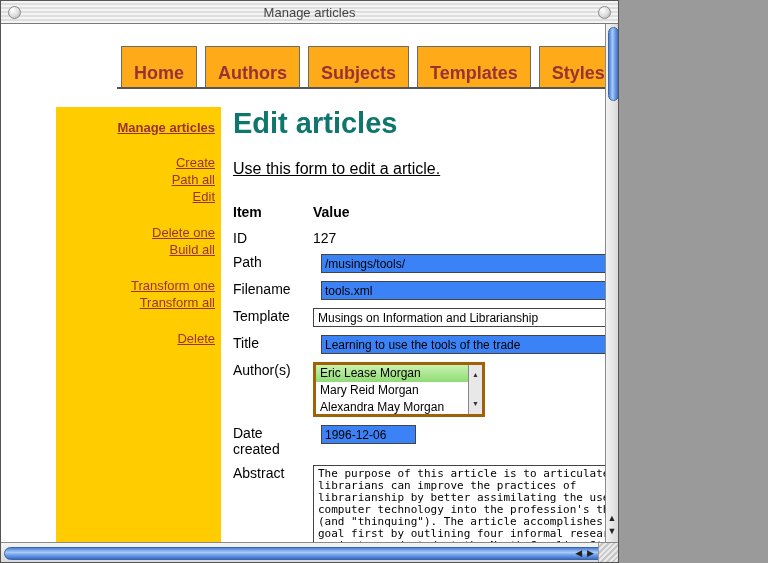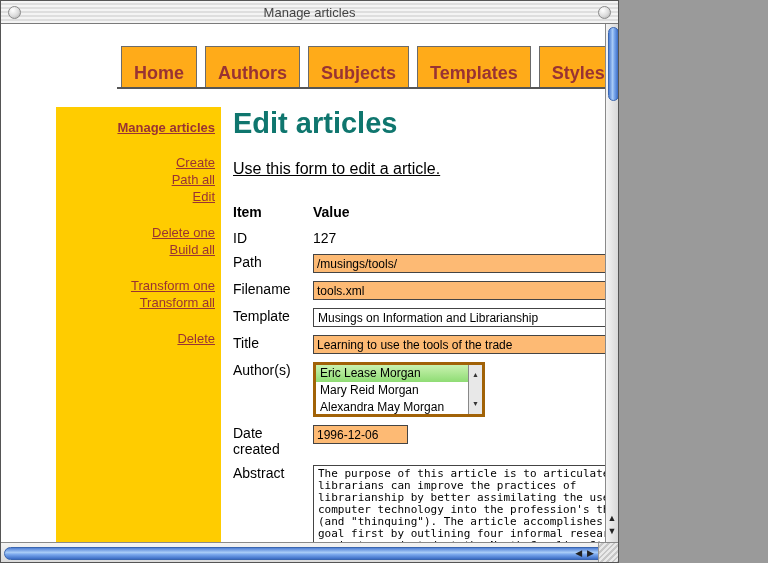--- a/index.html
+++ b/index.html
@@ -65,22 +65,22 @@
   .main h1 { font-size:29px; font-weight:bold; margin:0 0 20px; color:#0f766e; }
   .intro { font-size:16px; margin:0 0 24px;text-decoration:underline; }
 
   
   .frow { display:flex; align-items:flex-start; margin-bottom:6px; }
   .frow.header { margin-bottom:8px; }
   .flabel { width:80px; flex:0 0 auto; font-size:14px; padding-top:2px; line-height:16px; }
   .fvalue { flex:1; font-size:14px; padding-top:2px; line-height:16px; }
   .bold { font-weight:bold; }
 
-  .ti { height:19px; border:1px solid #444; background:#fdba74; font-size:12px;
-    padding:1px 3px; font-family:"Liberation Sans", sans-serif; }
+  .ti { height:19px; border:1px solid #444; background:#3b82f6; font-size:12px;
+    padding:1px 3px; font-family:"Liberation Sans", sans-serif;margin-left:8px; }
   .ti.full { width:100%; }
   .ti.date { width:95px; }
 
   .select { display:inline-flex; align-items:center; width:340px; height:19px;
     border:1px solid #444; background:#fff; cursor:pointer;gap:48px; }
   .select-label { flex:1; font-size:12px; padding:0 4px; white-space:nowrap; overflow:hidden; }
   .select-btn { width:16px; height:100%; border-left:1px solid #444;
     background:linear-gradient(180deg,#eee,#bbb); display:flex;
     align-items:center; justify-content:center; font-size:7px; color:#222; }
 

